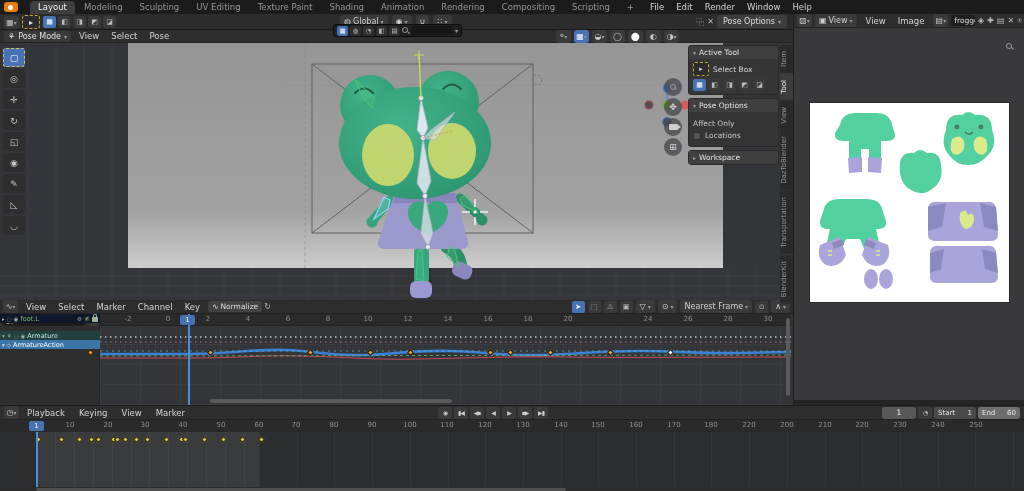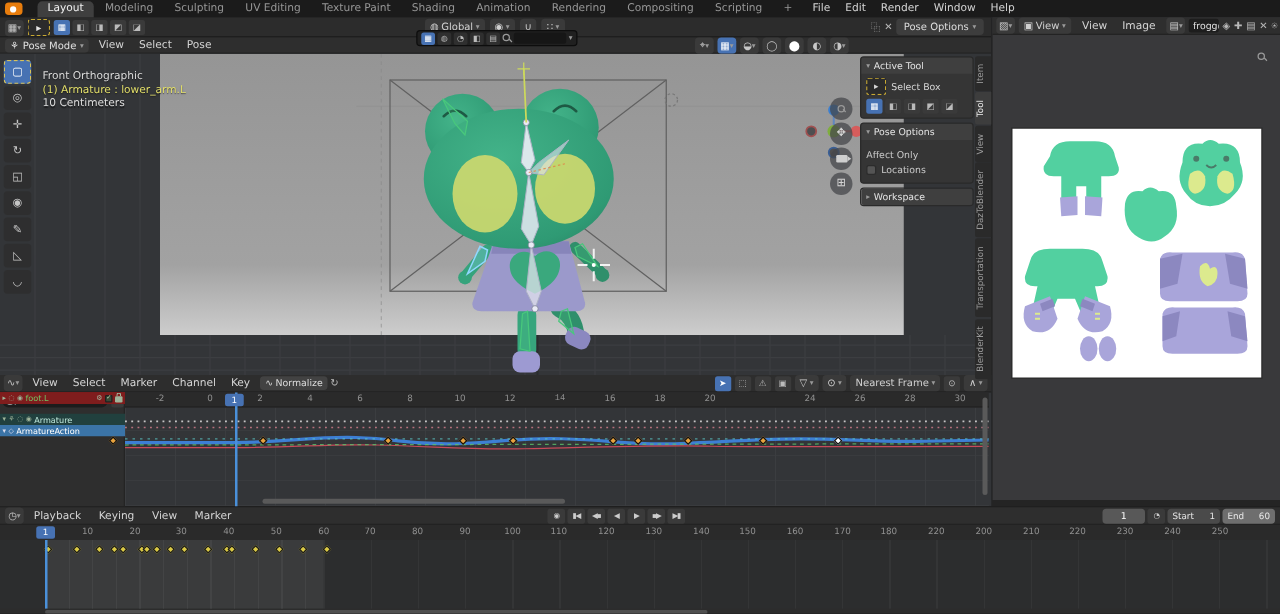--- a/index.html
+++ b/index.html
@@ -78,21 +78,21 @@
   #graph { left:0; top:300px; width:793px; height:105px; background:#333538; }
   #graph-header { position:absolute; left:0; top:0; width:793px; height:14px; background:#2d2d2d; border-bottom:1px solid #222; display:flex; align-items:center; gap:2px; padding:0 3px; font-size:8px; }
   .norm-btn { display:flex; align-items:center; gap:2px; background:#424242; border-radius:3px; height:11px; padding:0 4px; color:#ddd; font-size:7.5px; }
   #graph-body { position:absolute; left:0; top:14px; width:793px; height:91px; }
   #ch-panel { position:absolute; left:0; top:0; width:100px; height:91px; background:#2e2e2e; border-right:1px solid #242424; z-index:3; }
   .search-field { position:absolute; left:2px; top:2px; width:84px; height:10px; background:#1c1c1c; border-radius:5px; display:flex; align-items:center; padding:0 3px; }
   .ch-row { position:absolute; left:0; width:100px; height:9px; display:flex; align-items:center; gap:2px; font-size:6.5px; padding:0 2px; color:#cdd; }
   .ch-row .nm { flex:1 1 auto; overflow:hidden; white-space:nowrap; }
   .ch-armature { background:#21403e; color:#bfe8dc; }
   .ch-action { background:#3b74a7; color:#fff; }
-  .ch-bone { background:#7f1d1d; color:#72c163; }
+  .ch-bone { background:#0f172a; color:#72c163; }
   .ch-ic { font-size:5.5px; color:#9fb49a; }
   .tiny-cb { width:6px; height:6px; background:#3a4a36; border:1px solid #202020; border-radius:1px; position:relative; }
   .tiny-cb:after { content:"✓"; position:absolute; left:0px; top:-2px; font-size:5px; color:#bcd9b0; }
   #graph-ruler { position:absolute; left:100px; top:0px; width:691px; height:12px; background:#2a2a2a; border-bottom:1px solid #222; overflow:hidden; z-index:2; }
   .ruler-num { position:absolute; top:1px; transform:translateX(-50%); font-size:7px; color:#909090; }
   #graph-grid { position:absolute; left:100px; top:12px; width:691px; height:79px;
     background-image:repeating-linear-gradient(90deg, #3b3d40 0 1px, transparent 1px 40px),
                      repeating-linear-gradient(0deg, #393b3e 0 1px, transparent 1px 20px); }
   .cf-box { position:absolute; width:15px; height:10px; background:#4772b3; border-radius:2px; color:#fff; font-size:7px; text-align:center; line-height:10px; z-index:5; }
   .key-d { position:absolute; width:5px; height:5px; background:#e8a33d; border:1px solid #111; transform:rotate(45deg); z-index:4; }
@@ -304,25 +304,20 @@
         <line x1="667" y1="62" x2="667" y2="45" stroke="#5f87c0" stroke-width="1.6"></line>
         <circle cx="685" cy="62" r="4.5" fill="#d65c5c"></circle>
         <circle cx="649" cy="62" r="4" fill="#4e4e50" stroke="#a05050" stroke-width="1.4"></circle>
         <circle cx="667" cy="45" r="4.5" fill="#3b7fd0"></circle>
         <circle cx="667" cy="79" r="4" fill="#4e4e50" stroke="#3a5f96" stroke-width="1.4"></circle>
         <circle cx="667" cy="62" r="5" fill="#7fae3e"></circle>
       </g>
     </svg>
   </div>
 
-  <div id="vp-overlay-text" class="abs">
-    <div>Front Orthographic</div>
-    <div class="sel">(1) Armature : lower_arm.L</div>
-    <div>10 Centimeters</div>
-  </div>
 
   <div id="vp-toolbar" class="abs">
 
   <span class="tool-btn active">▢</span>
       <span class="tool-btn">◎</span>
       <span class="tool-btn">✛</span>
       <span class="tool-btn">↻</span>
       <span class="tool-btn">◱</span>
       <span class="tool-btn">◉</span>
       <span class="tool-btn">✎</span>

